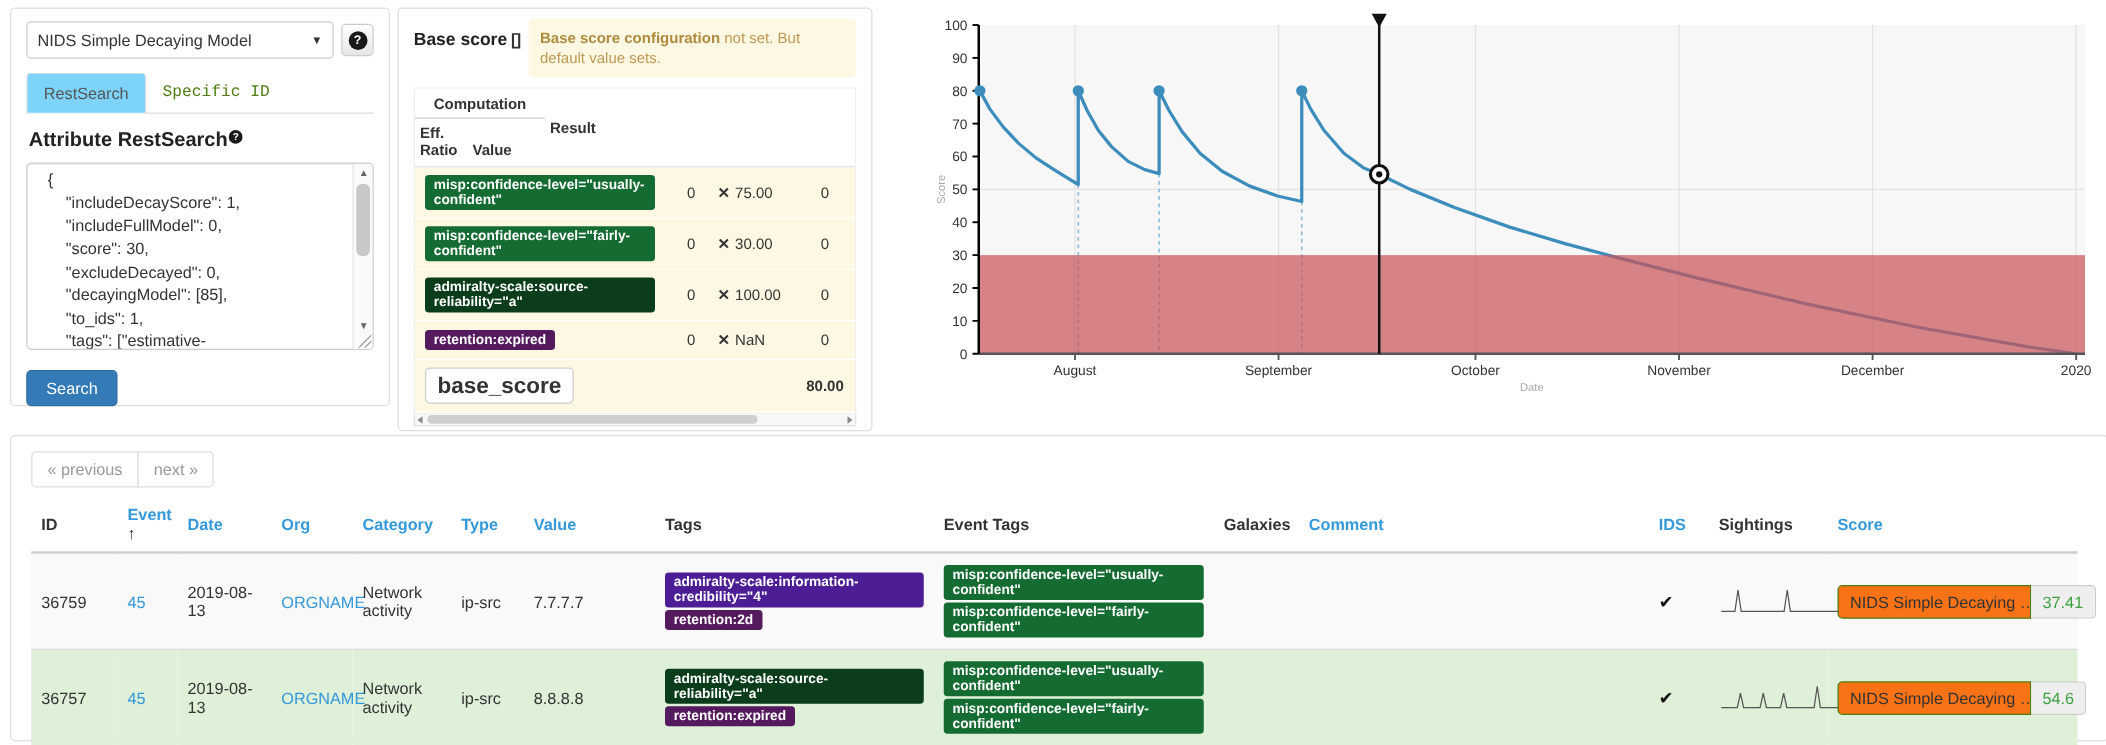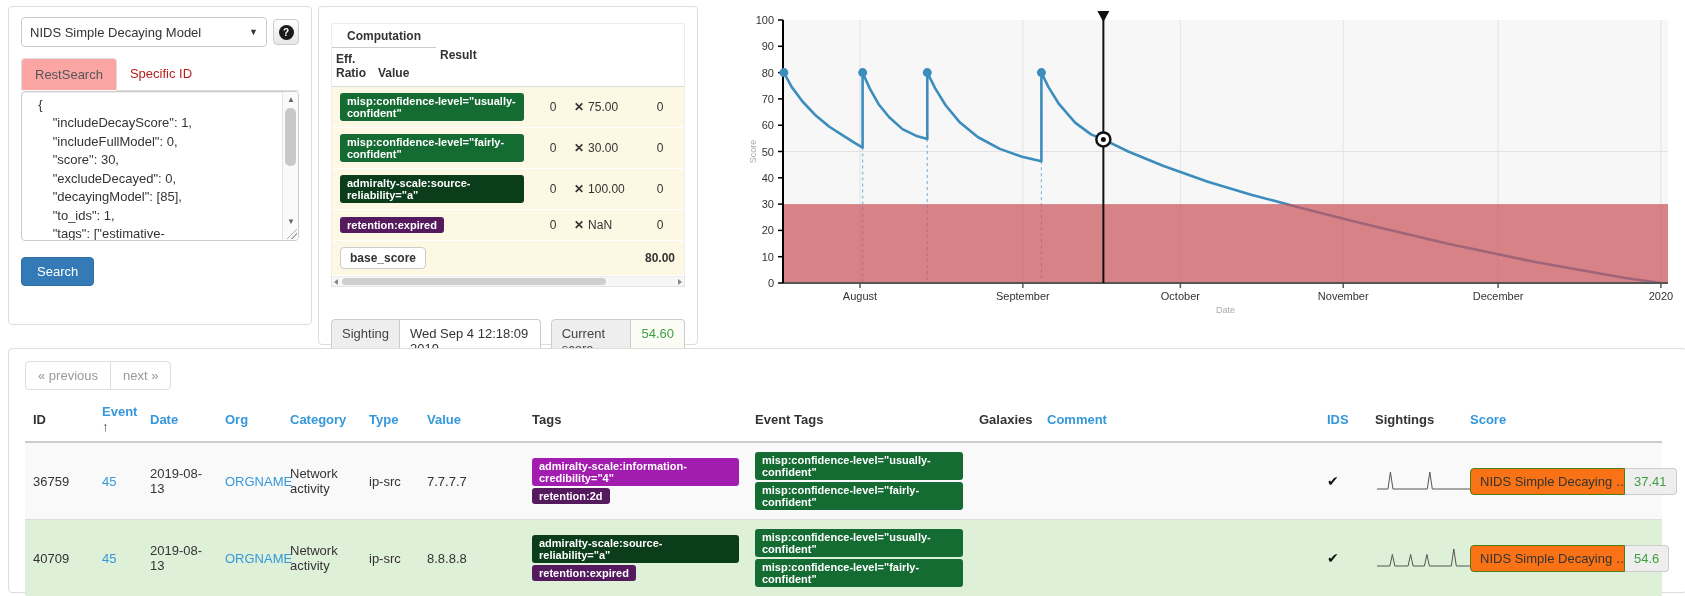--- a/index.html
+++ b/index.html
@@ -13,22 +13,22 @@
   .select-row { display:flex; align-items:center; gap:6px; }
   .fake-select { flex:1; height:30px; border:1px solid #ccc; border-radius:4px; background:#fff;
     display:flex; align-items:center; justify-content:space-between; padding:0 8px; cursor:pointer; }
   .fake-select .caret { font-size:9px; color:#333; }
   .help-btn { width:26px; height:26px; border:1px solid #ccc; border-radius:4px;
     background:linear-gradient(#fff,#e6e6e6); display:flex; align-items:center; justify-content:center; cursor:pointer; }
   .qmark { width:15px; height:15px; border-radius:50%; background:#1a1a1a; color:#fff; font-size:10px;
     font-weight:bold; display:flex; align-items:center; justify-content:center; }
   .tabs { display:flex; margin-top:10px; border-bottom:1px solid #ddd; }
   .tab { padding:8px 13px; font-size:13px; cursor:pointer; position:relative; top:1px; }
-  .tab.active { background:#fca5a5; border:1px solid #ddd; border-bottom:1px solid #fff; border-radius:4px 4px 0 0; color:#555; }
-  .tab.inactive { color:#b91c1c; }
+  .tab.active { background:#7dd3fc; border:1px solid #ddd; border-bottom:1px solid #fff; border-radius:4px 4px 0 0; color:#555; }
+  .tab.inactive { color:#4d7c0f;font-family:Liberation Mono, monospace; }
   .panel-heading { font-size:16px; font-weight:bold; color:#222; margin:13px 0 8px 2px; }
   .sup-q { display:inline-flex; width:11px; height:11px; border-radius:50%; background:#1a1a1a; color:#fff;
     font-size:8px; font-weight:bold; align-items:center; justify-content:center; vertical-align:top; margin-left:1px; }
   .textarea-box { position:relative; border:1px solid #ccc; border-radius:4px; height:150px; background:#fff;
     box-shadow:inset 0 1px 1px rgba(0,0,0,.075); overflow:hidden; }
   .textarea-box pre { margin:0; padding:4px 20px 4px 9px; font-family:"Liberation Sans",sans-serif;
     font-size:13px; line-height:1.42; white-space:pre-wrap; word-break:break-word; color:#333; height:100%; overflow:hidden; }
   .v-scrollbar { position:absolute; right:0; top:0; bottom:0; width:16px; background:#fafafa; border-left:1px solid #e5e5e5; }
   .v-scrollbar .arrow { position:absolute; left:0; width:16px; height:14px; color:#666; font-size:8px;
     display:flex; align-items:center; justify-content:center; cursor:pointer; }
@@ -54,21 +54,21 @@
   .bs-comp-label { text-align:center; font-weight:bold; padding:5px 0 4px; border-bottom:1px solid #ccc; }
   .bs-sub { display:flex; }
   .bs-sub div { padding:4px 4px 6px; font-weight:bold; }
   .bs-res-head { display:flex; align-items:center; font-weight:bold; padding:0 4px; }
   .bs-row { display:flex; align-items:center; background:#fcf8e3; border-bottom:1px solid #fff; min-height:31px; }
   .tag-badge { display:inline-block; color:#fff; font-weight:bold; font-size:11px; padding:2px 7px; border-radius:3px; }
   .bs-cell-ratio { width:42px; text-align:center; }
   .bs-cell-val { width:62px; } .bs-cell-val b { font-weight:bold; margin-right:4px; }
   .bs-cell-res { width:48px; text-align:center; }
   .total-chip { display:inline-block; background:#fff; border:1px solid #ccc; border-radius:4px; font-weight:bold;
-    padding:3px 9px; font-size:12px; color:#333; }
+    padding:3px 9px; font-size:18px; color:#333; }
   .h-scrollbar { position:relative; height:10px; background:#f7f7f7; border:1px solid #e3e3e3; border-top:none; }
   .h-scrollbar .tri { position:absolute; top:2px; width:0; height:0; border-top:3px solid transparent; border-bottom:3px solid transparent; }
   .h-scrollbar .left { left:2px; border-right:4px solid #888; }
   .h-scrollbar .right { right:2px; border-left:4px solid #888; }
   .h-scrollbar .thumb { position:absolute; left:10px; top:1px; height:7px; width:75%; background:#cfcfcf; border-radius:4px; }
   .io-groups { display:flex; gap:10px; margin-top:32px; }
   .io-group { display:inline-flex; }
   .io-label { background:#eee; border:1px solid #ccc; border-radius:4px 0 0 4px; padding:6px 10px; font-size:13px; color:#444; }
   .io-value { background:#fff; border:1px solid #ccc; border-left:none; border-radius:0 4px 4px 0; padding:6px 10px; font-size:13px; }
   .io-value.green { color:#3fa142; background:#fcfcf7; }
@@ -112,20 +112,23 @@
       <div class="help-btn">
         <span class="qmark">?</span>
       </div>
     </div>
 
     <div class="tabs">
       <div class="tab active">RestSearch</div>
       <div class="tab inactive">Specific ID</div>
     </div>
 
+    <div class="panel-heading">
+      <span>Attribute RestSearch</span><span class="sup-q">?</span>
+    </div>
 
     <div class="textarea-box">
       <pre>  {
       "includeDecayScore": 1,
       "includeFullModel": 0,
       "score": 30,
       "excludeDecayed": 0,
       "decayingModel": [85],
       "to_ids": 1,
       "tags": ["estimative-language%","priority-level%","retention%","targeted-threat-</pre>
@@ -134,20 +137,28 @@
         <div class="thumb"></div>
         <div class="arrow down">▼</div>
       </div>
       <div class="resize-grip"></div>
     </div>
 
     <div class="btn-primary">Search</div>
   </div>
 
   <div class="card" id="mid-card">
+    <div class="bs-header">
+      <div class="bs-title">
+        <span>Base score</span><span class="expand-icon">[ ]</span>
+      </div>
+      <div class="bs-alert">
+        <b>Base score configuration</b><span> not set. But default value sets.</span>
+      </div>
+    </div>
 
     <div class="bs-table">
       <div class="bs-thead">
         <div class="bs-head-right">
           <div class="bs-comp-label">Computation</div>
           <div class="bs-sub">
             <div class="bs-col-ratio">Eff. Ratio</div>
             <div class="bs-col-val" style="display:flex;align-items:flex-end;">Value</div>
           </div>
         </div>
@@ -320,21 +331,21 @@
       <tbody>
         <tr class="row-a">
           <td>36759</td>
           <td><a class="link">45</a></td>
           <td>2019-08-13</td>
           <td><a class="link">ORGNAME</a></td>
           <td>Network activity</td>
           <td>ip-src</td>
           <td>7.7.7.7</td>
           <td class="cell-tags">
-            <span class="tag-badge" style="background-color: #a21caf;">admiralty-scale:information-credibility="4"</span><br>
+            <span class="tag-badge" style="background-color: #4c1d95;">admiralty-scale:information-credibility="4"</span><br>
             <span class="tag-badge" style="background-color: rgb(85, 26, 94);">retention:2d</span>
           </td>
           <td class="cell-tags">
             <span class="tag-badge" style="background-color: rgb(21, 108, 51);">misp:confidence-level="usually-confident"</span><br>
             <span class="tag-badge" style="background-color: rgb(21, 108, 51);">misp:confidence-level="fairly-confident"</span>
           </td>
           <td></td>
           <td></td>
           <td><span class="check">✔</span></td>
           <td>
@@ -344,21 +355,21 @@
               </svg>
             </td>
           <td>
             <span class="score-group">
               <span class="score-name">NIDS Simple Decaying …</span>
               <span class="score-val">37.41</span>
             </span>
           </td>
         </tr>
         <tr class="row-b">
-          <td>40709</td>
+          <td>36757</td>
           <td><a class="link">45</a></td>
           <td>2019-08-13</td>
           <td><a class="link">ORGNAME</a></td>
           <td>Network activity</td>
           <td>ip-src</td>
           <td>8.8.8.8</td>
           <td class="cell-tags">
             <span class="tag-badge" style="background-color: rgb(11, 61, 26);">admiralty-scale:source-reliability="a"</span><br>
             <span class="tag-badge" style="background-color: rgb(85, 26, 94);">retention:expired</span>
           </td>

